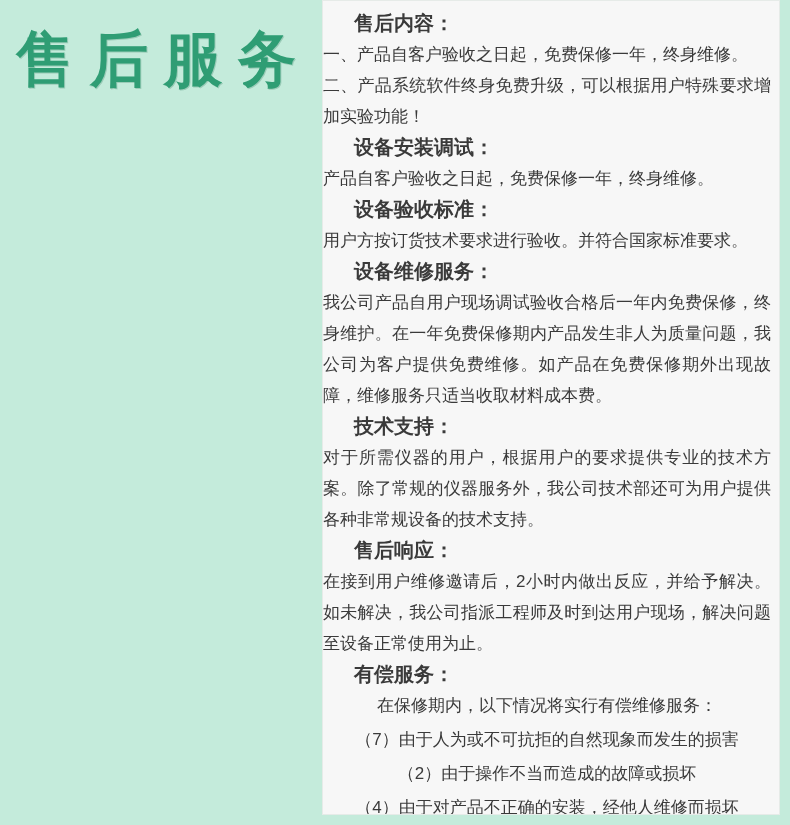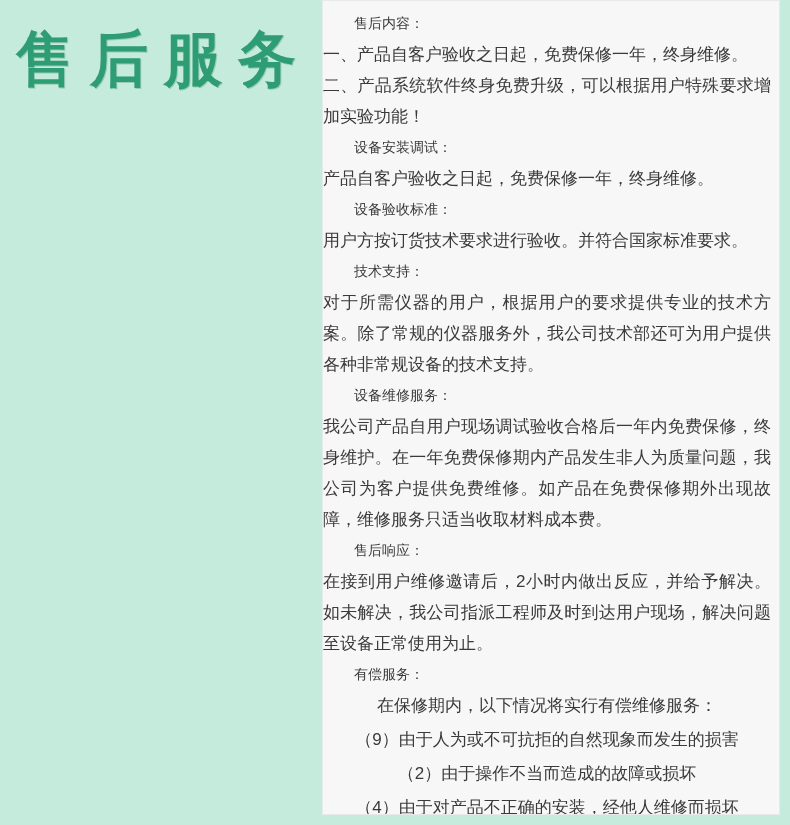--- a/index.html
+++ b/index.html
@@ -48,22 +48,22 @@
     color: #3a3a3a;
     font-size: 17px;
     line-height: 31px;
     overflow: hidden;
   }
   .section {
     margin: 0;
   }
   .sec-heading {
     margin: 0;
-    font-size: 14px;
-    font-weight: 400;
+    font-size: 20px;
+    font-weight: 700;
     padding-left: 31px;
     padding-right: 10px;
   }
   .sec-para {
     margin: 0;
     padding-right: 8px;
     text-align: justify;
   }
   .sec-para.no-justify {
     text-align: center;
@@ -93,37 +93,37 @@
       <h2 class="sec-heading">设备安装调试：</h2>
       <p class="sec-para">产品自客户验收之日起，免费保修一年，终身维修。</p>
     </section>
 
     <section class="section">
       <h2 class="sec-heading">设备验收标准：</h2>
       <p class="sec-para">用户方按订货技术要求进行验收。并符合国家标准要求。</p>
     </section>
 
     <section class="section">
-      <h2 class="sec-heading">技术支持：</h2>
-      <p class="sec-para">对于所需仪器的用户，根据用户的要求提供专业的技术方案。除了常规的仪器服务外，我公司技术部还可为用户提供各种非常规设备的技术支持。</p>
+      <h2 class="sec-heading">设备维修服务：</h2>
+      <p class="sec-para">我公司产品自用户现场调试验收合格后一年内免费保修，终身维护。在一年免费保修期内产品发生非人为质量问题，我公司为客户提供免费维修。如产品在免费保修期外出现故障，维修服务只适当收取材料成本费。</p>
     </section>
 
     <section class="section">
-      <h2 class="sec-heading">设备维修服务：</h2>
-      <p class="sec-para">我公司产品自用户现场调试验收合格后一年内免费保修，终身维护。在一年免费保修期内产品发生非人为质量问题，我公司为客户提供免费维修。如产品在免费保修期外出现故障，维修服务只适当收取材料成本费。</p>
+      <h2 class="sec-heading">技术支持：</h2>
+      <p class="sec-para">对于所需仪器的用户，根据用户的要求提供专业的技术方案。除了常规的仪器服务外，我公司技术部还可为用户提供各种非常规设备的技术支持。</p>
     </section>
 
     <section class="section">
       <h2 class="sec-heading">售后响应：</h2>
       <p class="sec-para">在接到用户维修邀请后，2小时内做出反应，并给予解决。如未解决，我公司指派工程师及时到达用户现场，解决问题至设备正常使用为止。</p>
     </section>
 
     <section class="section">
       <h2 class="sec-heading">有偿服务：</h2>
       <p class="sec-para no-justify">在保修期内，以下情况将实行有偿维修服务：</p>
-      <p class="sec-para no-justify list-para">（9）由于人为或不可抗拒的自然现象而发生的损害</p>
+      <p class="sec-para no-justify list-para">（7）由于人为或不可抗拒的自然现象而发生的损害</p>
       <p class="sec-para no-justify list-para">（2）由于操作不当而造成的故障或损坏</p>
       <p class="sec-para no-justify list-para">（4）由于对产品不正确的安装，经他人维修而损坏</p>
     </section>
 
   </main>
 
 </div>
 
 </body></html>

